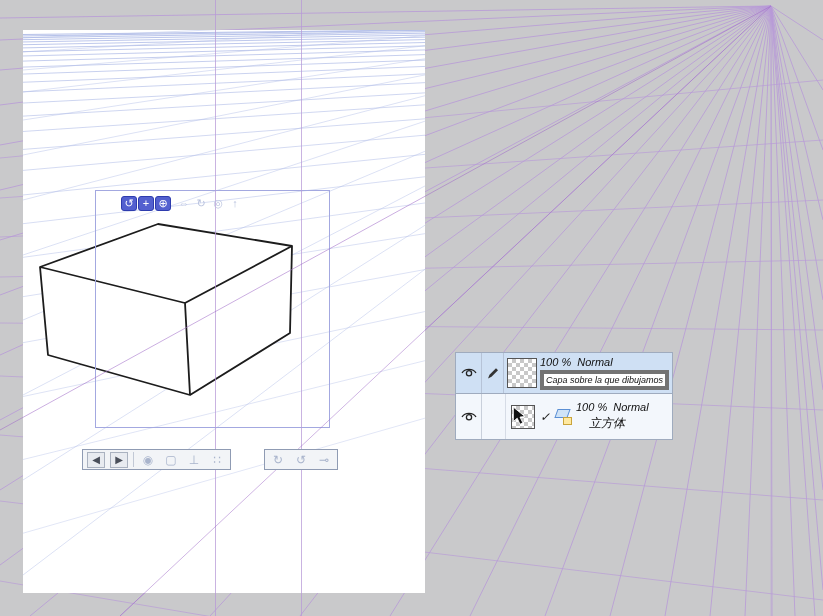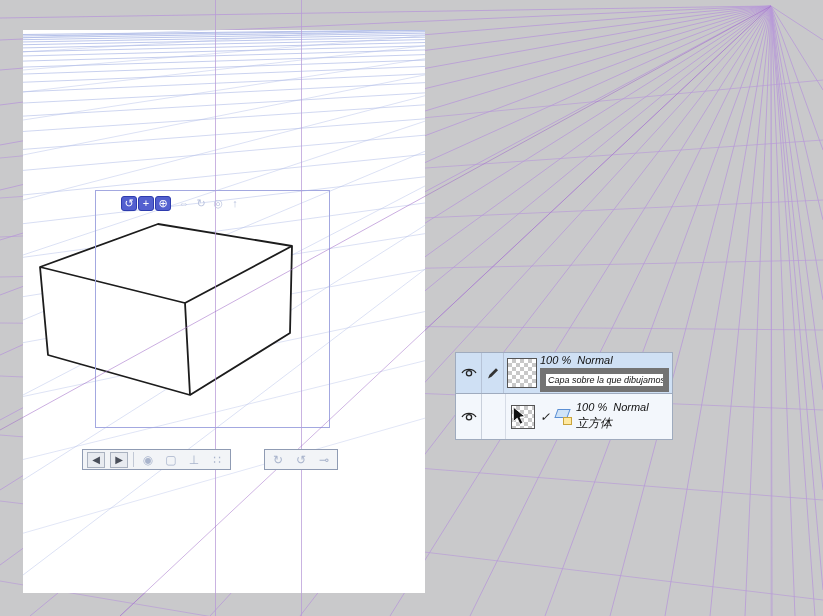--- a/index.html
+++ b/index.html
@@ -56,23 +56,23 @@
   .thumb-cursor-wrap svg { position:absolute; left:3px; top:4px; }
   .cell-check { width:14px; text-align:center; font-size:12px; color:#222; }
   .ruler-icon { position:relative; width:22px; height:17px; margin-right:2px; }
   .ruler-blue { position:absolute; left:4px; top:1px; width:13px; height:9px; background:#cfe3f7;
                 border:1px solid #5b8fd4; transform:skewX(-20deg); }
   .ruler-yellow { position:absolute; right:2px; bottom:0; width:9px; height:8px;
                   background:#ffe9a0; border:1px solid #c9a43c; }
 
   .layer-text { display:flex; flex-direction:column; justify-content:center; gap:2px; flex:1; min-width:0; padding-right:3px; }
   .mode-line { display:flex; gap:6px; font-size:11px; }
-  .name-box { font-size:9px; background:#ffffff; border:6px solid #737373; padding:0 2px;
+  .name-box { font-size:9px; background:#ffffff; border:4px solid #737373; padding:0 2px;
               line-height:12px; white-space:nowrap; overflow:hidden; }
-  .name-plain { font-size:12px; }
+  .name-plain { font-size:12px;margin-left:13px; }
 </style>
 </head>
 <body>
 
 <div id="app">
 
   <svg id="bg-grid" width="823" height="616">
       <line x1="771" y1="6" x2="0" y2="18" stroke="#b89ad8" stroke-width="1" opacity="0.8"></line>
       <line x1="771" y1="6" x2="0" y2="40" stroke="#b89ad8" stroke-width="1" opacity="0.8"></line>
       <line x1="771" y1="6" x2="0" y2="70" stroke="#b89ad8" stroke-width="1" opacity="0.8"></line>

